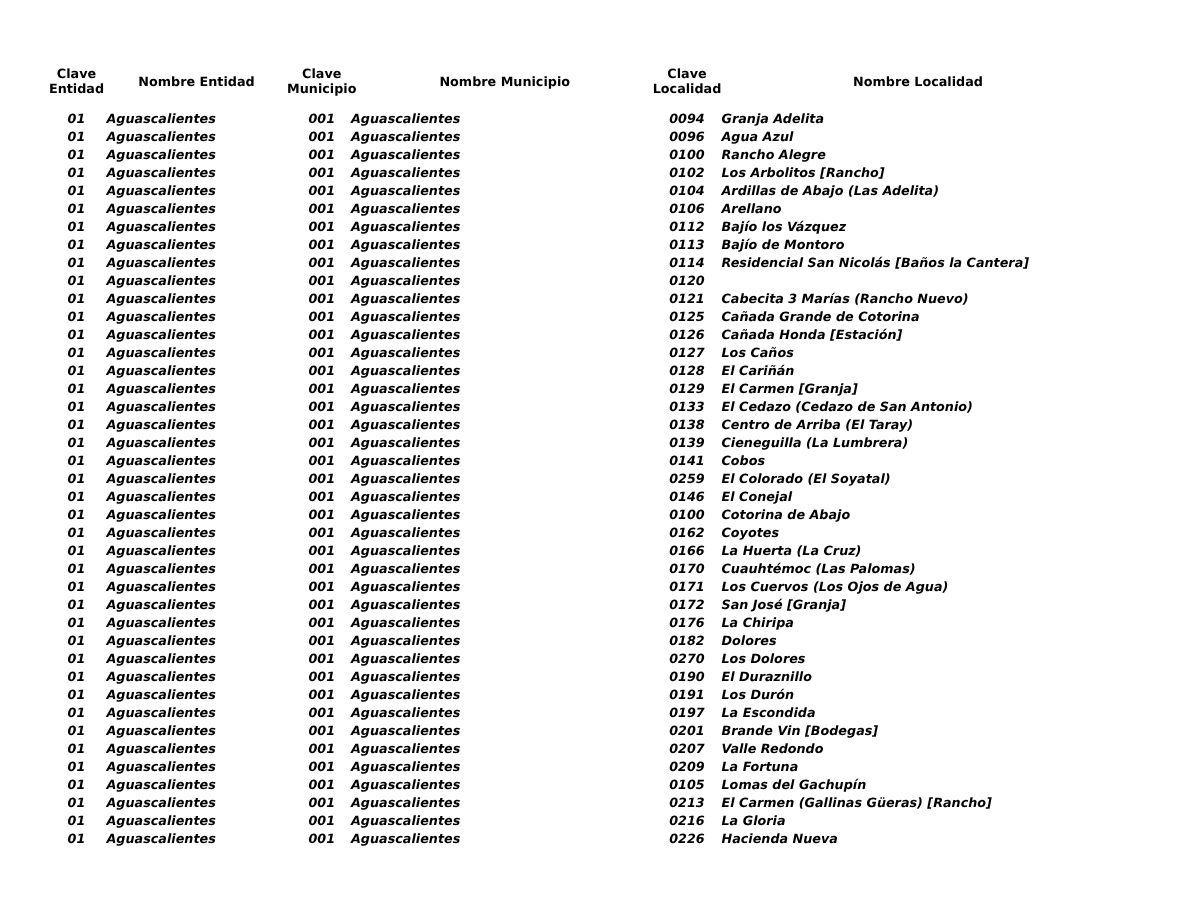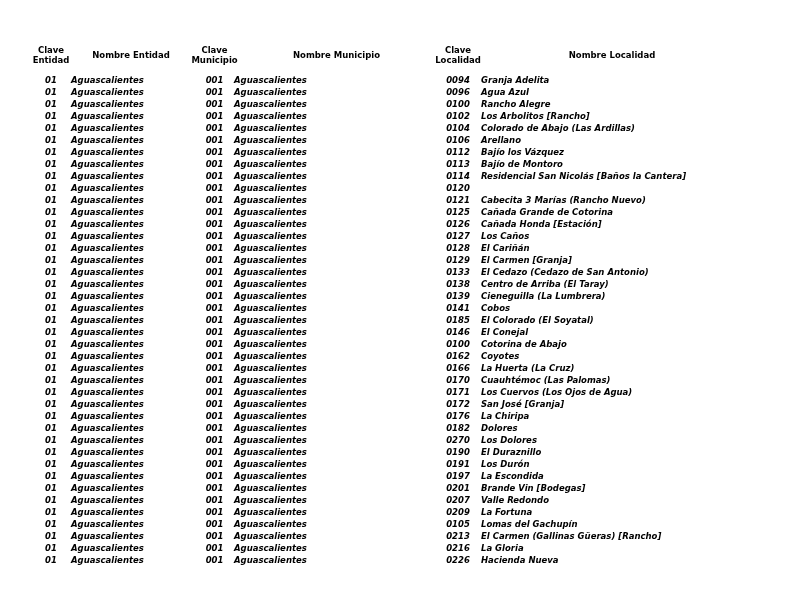--- a/index.html
+++ b/index.html
@@ -112,21 +112,21 @@
     <div class="cell code">0102</div>
     <div class="cell name">Los Arbolitos [Rancho]</div>
   </div>
 
   <div class="grid row">
     <div class="cell code">01</div>
     <div class="cell name">Aguascalientes</div>
     <div class="cell code">001</div>
     <div class="cell name-flush">Aguascalientes</div>
     <div class="cell code">0104</div>
-    <div class="cell name">Colorado de Abajo (Las Ardillas)</div>
+    <div class="cell name">Ardillas de Abajo (Las Adelita)</div>
   </div>
 
   <div class="grid row">
     <div class="cell code">01</div>
     <div class="cell name">Aguascalientes</div>
     <div class="cell code">001</div>
     <div class="cell name-flush">Aguascalientes</div>
     <div class="cell code">0106</div>
     <div class="cell name">Arellano</div>
   </div>
@@ -254,21 +254,21 @@
     <div class="cell name-flush">Aguascalientes</div>
     <div class="cell code">0141</div>
     <div class="cell name">Cobos</div>
   </div>
 
   <div class="grid row">
     <div class="cell code">01</div>
     <div class="cell name">Aguascalientes</div>
     <div class="cell code">001</div>
     <div class="cell name-flush">Aguascalientes</div>
-    <div class="cell code">0185</div>
+    <div class="cell code">0259</div>
     <div class="cell name">El Colorado (El Soyatal)</div>
   </div>
 
   <div class="grid row">
     <div class="cell code">01</div>
     <div class="cell name">Aguascalientes</div>
     <div class="cell code">001</div>
     <div class="cell name-flush">Aguascalientes</div>
     <div class="cell code">0146</div>
     <div class="cell name">El Conejal</div>

